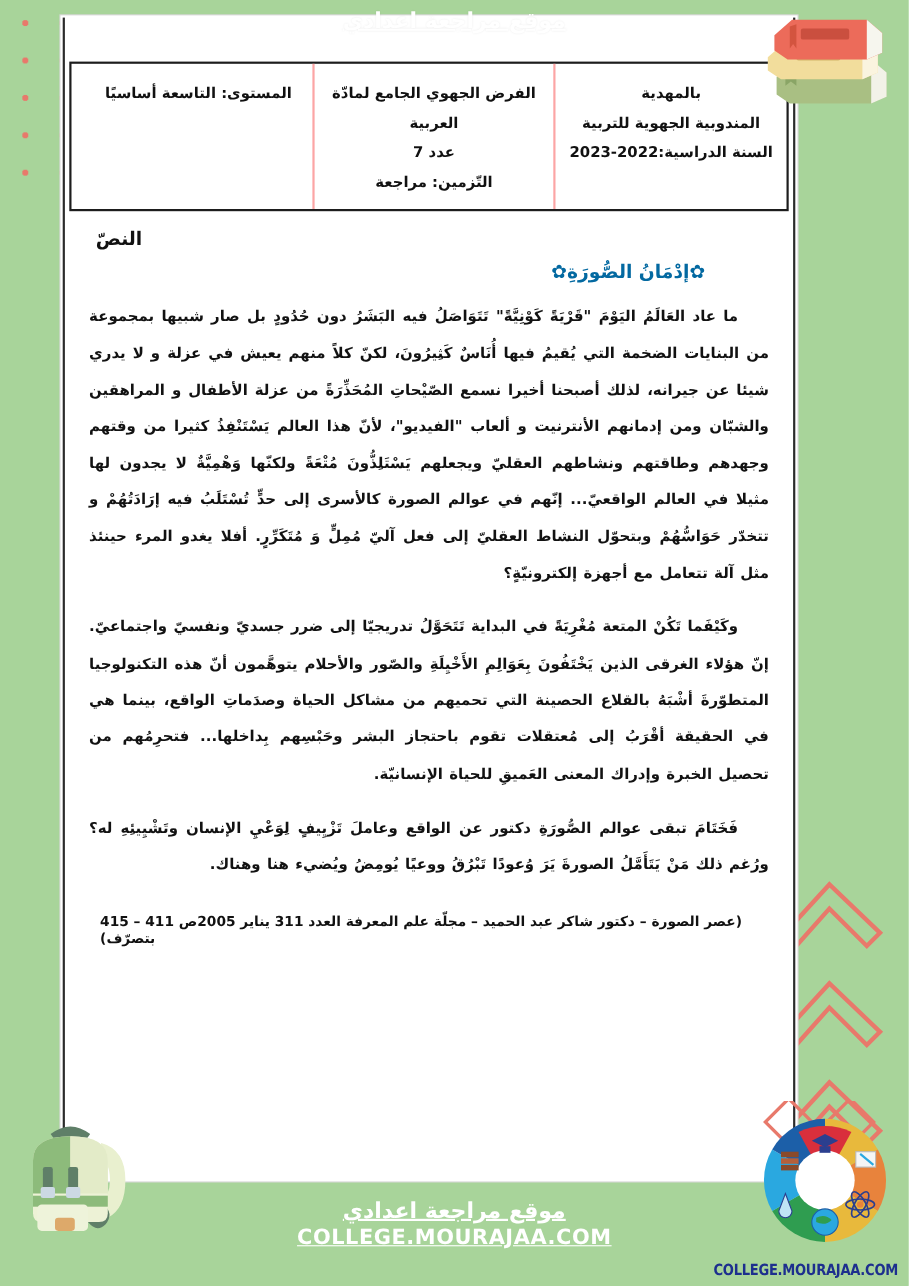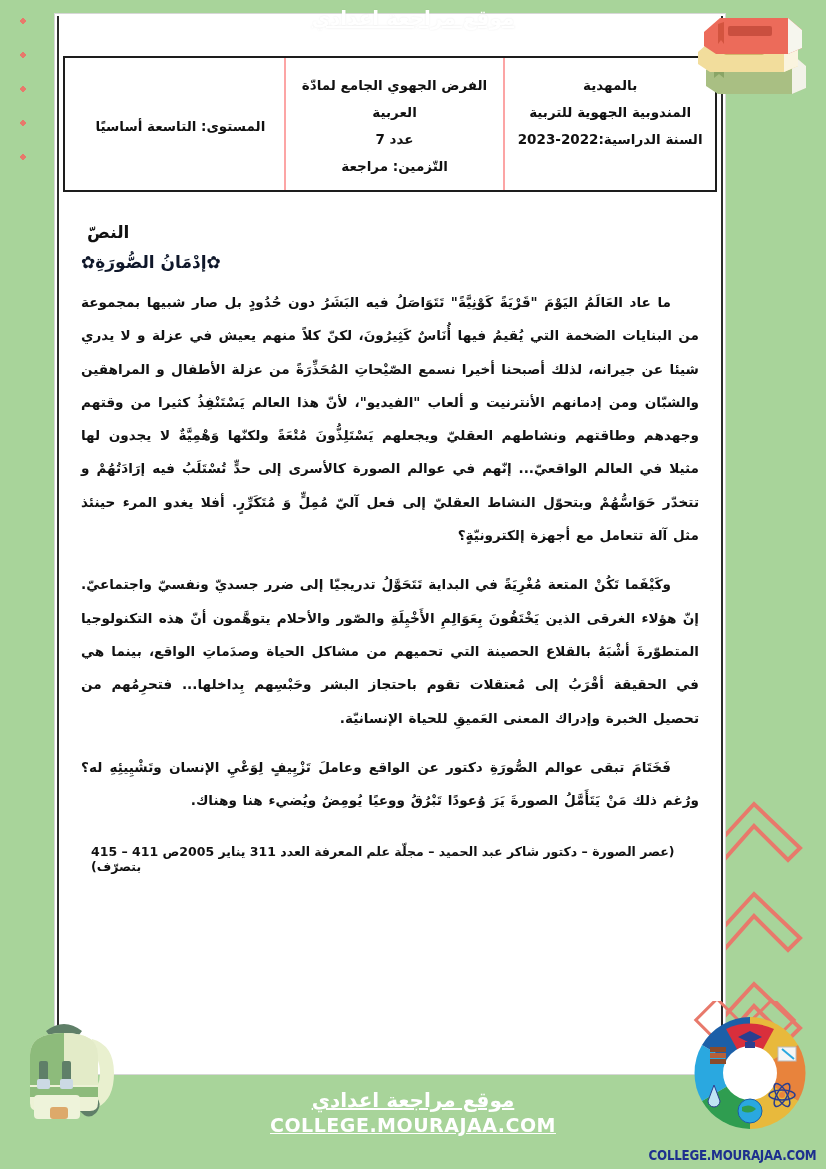--- a/index.html
+++ b/index.html
@@ -103,44 +103,44 @@
     font-family: "DejaVu Sans", "Liberation Sans", sans-serif;
     font-weight: bold;
     font-size: 13.5px;
     color: #111;
     line-height: 2.0;
     min-height: 105px;
   }
   .hcell + .hcell { border-right: 2px solid #fca5a5; }
   .hcell.c1 { width: 215px; }
   .hcell.c2 { width: 225px; }
-  .hcell.c3 { width: 214px; display: flex; align-items: center; justify-content: center; margin-left: 12px; }
+  .hcell.c3 { width: 214px; display: flex; align-items: flex-start; justify-content: center; margin-left: 12px; }
 
   
   .body-area {
     position: absolute;
     left: 12px;
-    top: 184px;
+    top: 170px;
     width: 646px;
     padding: 8px 14px 0 14px;
     box-sizing: border-box;
     direction: rtl;
   }
   .label-nass {
     text-align: left;
     font-size: 17px;
     font-weight: bold;
     color: #111;
     margin: 16px 8px 0 6px;
   }
   .doc-title {
-    text-align: left;
+    text-align: right;
     font-size: 17px;
     font-weight: bold;
-    color: #0f172a;
+    color: #0369a1;
     margin: 10px 0 14px 0;
     padding-right: 58px;
   }
   .para {
     font-size: 13.6px;
     font-weight: bold;
     color: #121212;
     line-height: 2.45;
     text-align: justify;
     text-align-last: right;

